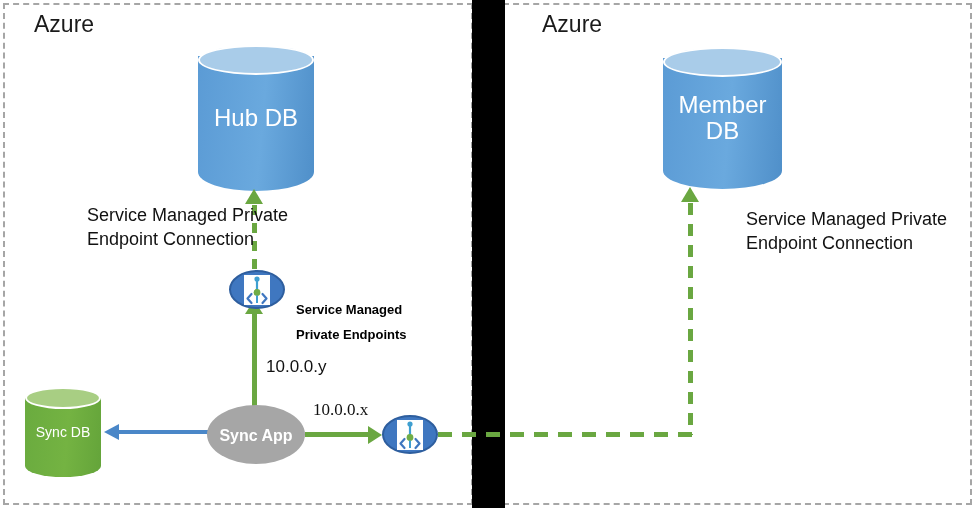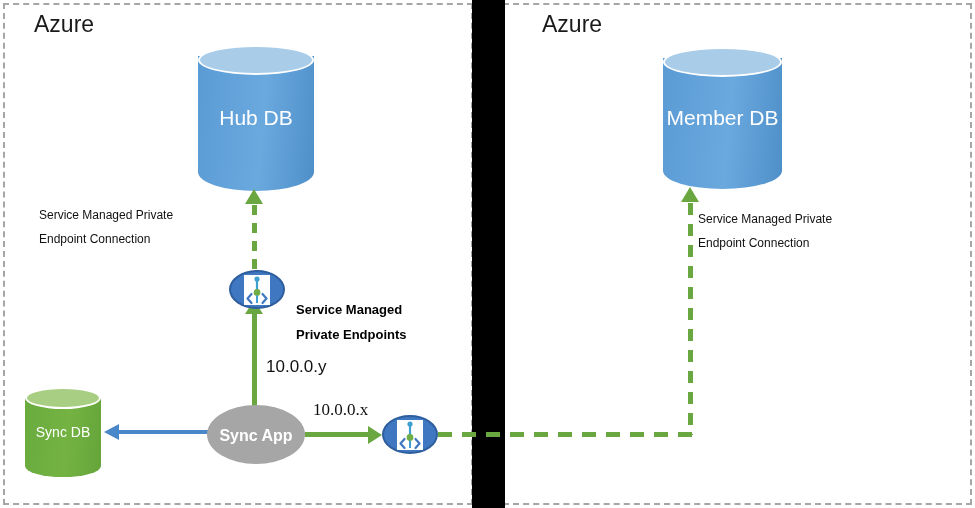--- a/index.html
+++ b/index.html
@@ -71,21 +71,21 @@
     box-sizing: border-box;
   }
   .cyl-label {
     position: absolute;
     left: 0;
     right: 0;
     top: 50%;
     transform: translateY(-50%);
     text-align: center;
     color: #ffffff;
-    font-size: 21px;
+    font-size: 24px;
     line-height: 26px;
     z-index: 3;
     pointer-events: none;
   }
 
   
   .cyl-blue .cyl-body {
     background: linear-gradient(95deg, #5b9bd5 0%, #6aa9de 55%, #4f8fc9 100%);
   }
   .cyl-blue .cyl-top { background: #a9cce9; }
@@ -246,25 +246,26 @@
     top: 424px;
     width: 0; height: 0;
     border-top: 8px solid transparent;
     border-bottom: 8px solid transparent;
     border-right: 15px solid #4a87c8;
   }
 
   
   .annot {
     position: absolute;
-    font-size: 12px;
+    font-size: 18px;
     line-height: 24px;
     color: #111111;
     white-space: pre-line;
     z-index: 20;
+    margin-left: 48px;
   }
   #annot-left  { left: 39px;  top: 203px; }
   #annot-right { left: 698px; top: 207px; }
 
   #annot-bold {
     position: absolute;
     left: 296px;
     top: 297px;
     font-size: 13px;
     line-height: 25px;

